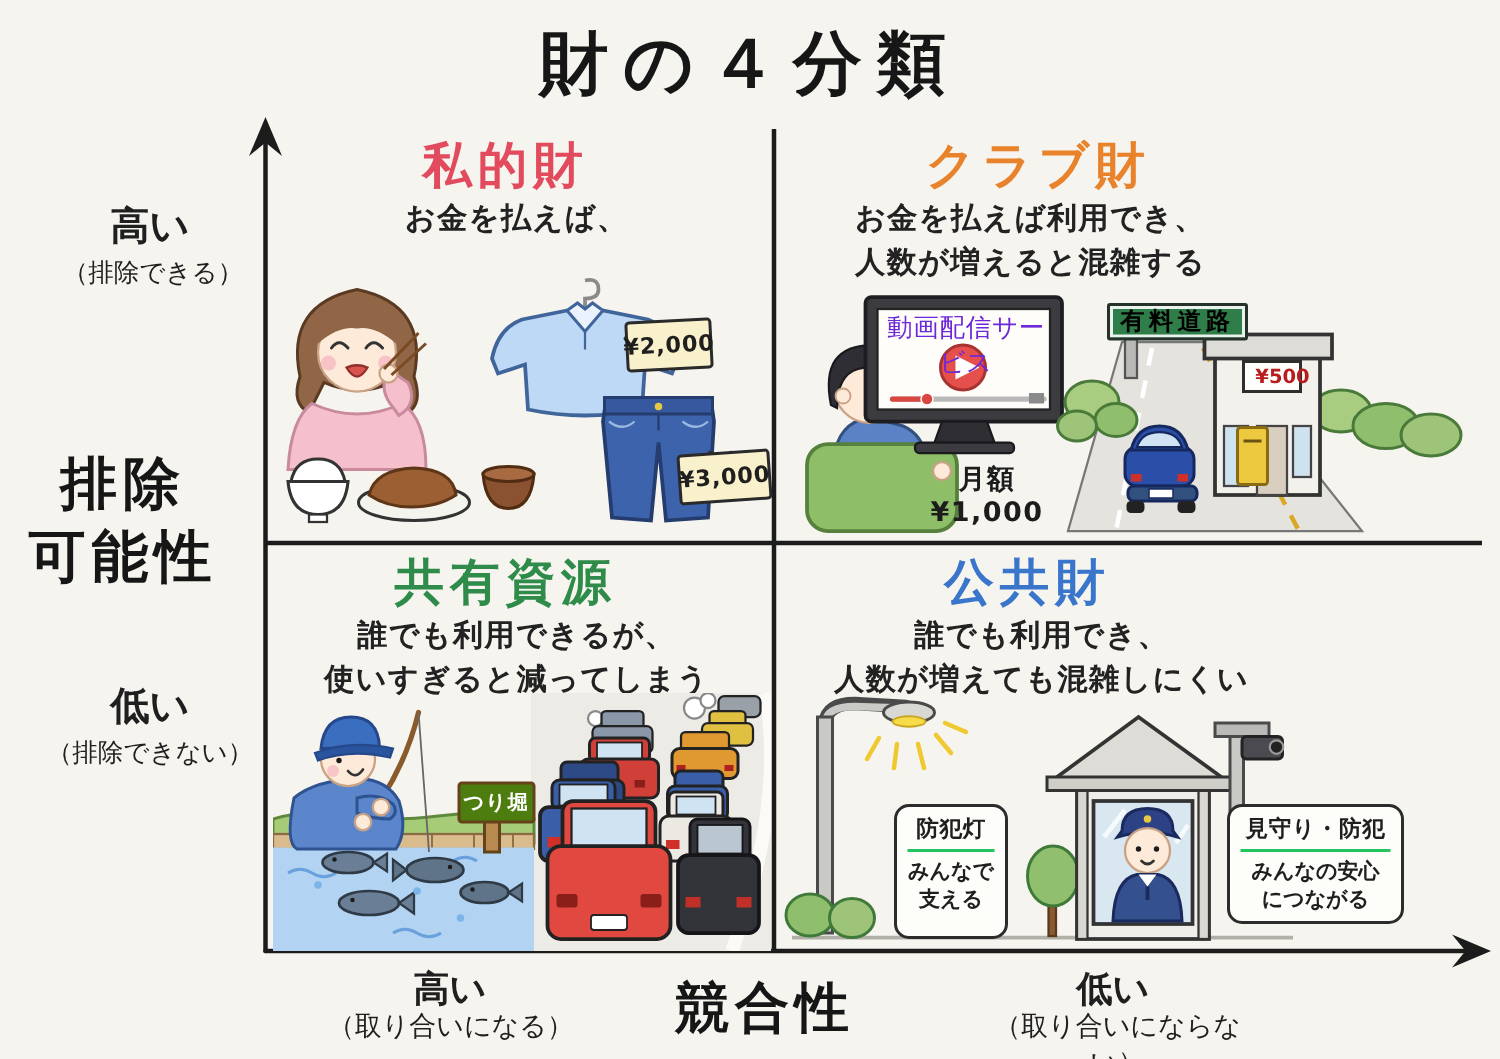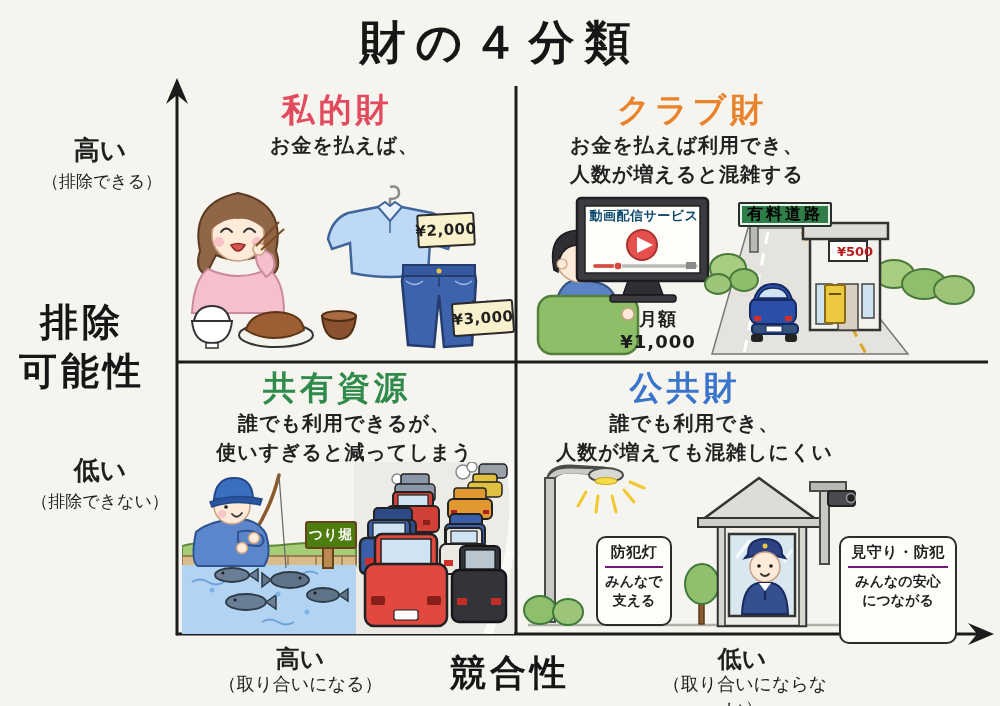--- a/index.html
+++ b/index.html
@@ -20,25 +20,25 @@
     display:flex; align-items:center; justify-content:center;
     font-size:15px; font-weight:bold; letter-spacing:.5px; }
   .toll-sign { background:#2f7d48; border:2px solid #26312a; box-shadow:inset 0 0 0 2px rgba(255,255,255,.9);
     color:#000000; font-weight:bold; font-size:16px; letter-spacing:3px;
     display:flex; align-items:center; justify-content:center; border-radius:2px; }
   .price-board { background:#fefefc; border:2px solid #2e2e2e; color:#b91c1c; font-weight:bold; font-size:13px;
     display:flex; align-items:center; justify-content:center;padding-left:14px; }
   .wood-sign { background:#4d7c0f; border:2.5px solid #64421a; border-radius:3px; color:#fff;
     font-weight:bold; font-size:13.5px; letter-spacing:1px;
     display:flex; align-items:center; justify-content:center; }
-  .screen-title { font-size:13px; font-weight:bold; letter-spacing:.5px; color:#0c4a6e; }
+  .screen-title { font-size:17px; font-weight:normal; letter-spacing:.5px; color:#6d28d9; }
   .fee-label { font-size:18px; font-weight:600; letter-spacing:1px; color:#1c1c1c; }
   .info-box { background:#fdfdfa; border:2.5px solid #2c2c2c; border-radius:10px; padding:5px 3px 3px; text-align:center; }
   .info-box .ib-title { font-size:15px; font-weight:bold; letter-spacing:.5px; padding-bottom:4px;
-    border-bottom:2px solid #701a75; margin:0 4px 4px; }
+    border-bottom:2px solid #22c55e; margin:0 4px 4px; }
   .info-box .ib-body { font-size:14px; font-weight:600; line-height:1.35; }
 </style>
 </head>
 <body>
 
 <div class="canvas">
 
   <svg class="abs" style="left:0;top:0" width="1000" height="706" viewBox="0 0 1000 706">
     <line x1="177" y1="95" x2="177" y2="634" stroke="#1c1c1c" stroke-width="3" stroke-linecap="round"></line>
     <polygon points="177,78 166,104 177,95 188,104" fill="#1c1c1c"></polygon>
@@ -390,21 +390,21 @@
       </g>
     </g>
   </svg>
   <div class="abs info-box" style="left:596px;top:536px;width:76px;height:90px">
     <div class="ib-title">防犯灯</div>
     <div class="ib-body">
       <div>みんなで</div>
       <div>支える</div>
     </div>
   </div>
-  <div class="abs info-box" style="left:839px;top:536px;width:118px;height:108px">
+  <div class="abs info-box" style="left:818px;top:536px;width:118px;height:80px">
     <div class="ib-title">見守り・防犯</div>
     <div class="ib-body">
       <div>みんなの安心</div>
       <div>につながる</div>
     </div>
   </div>
 
 </div>
 
 </body></html>

